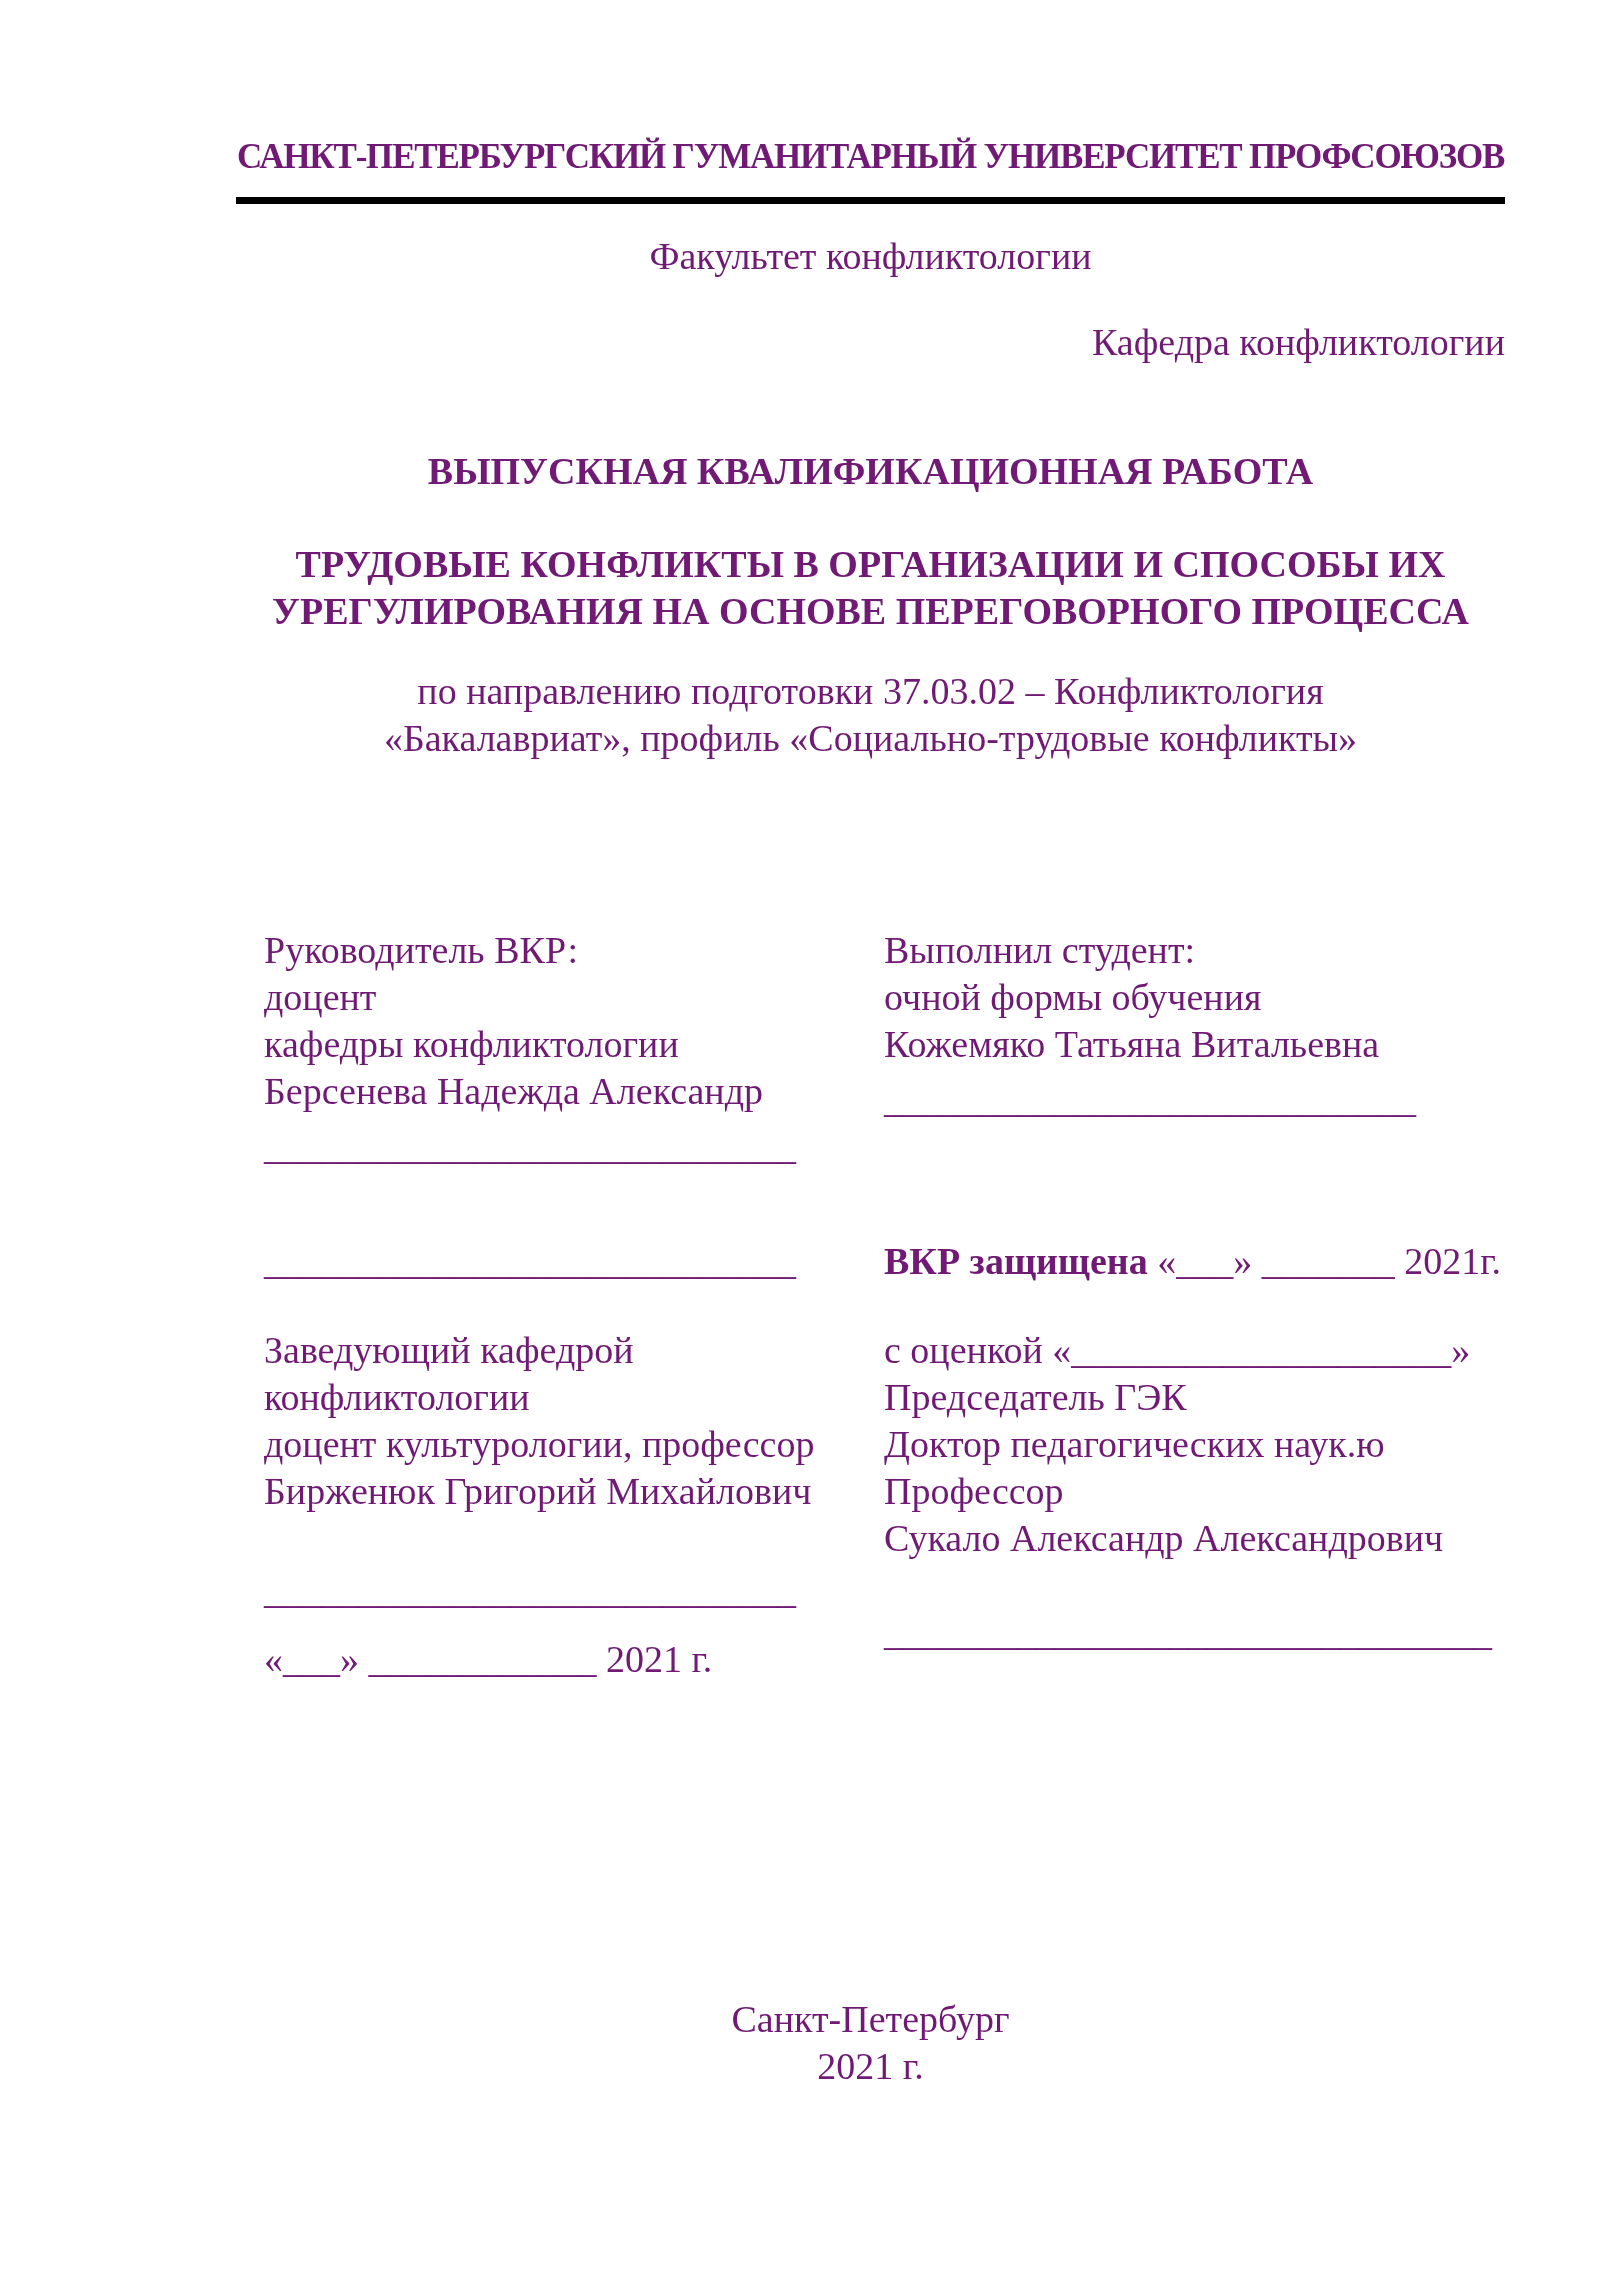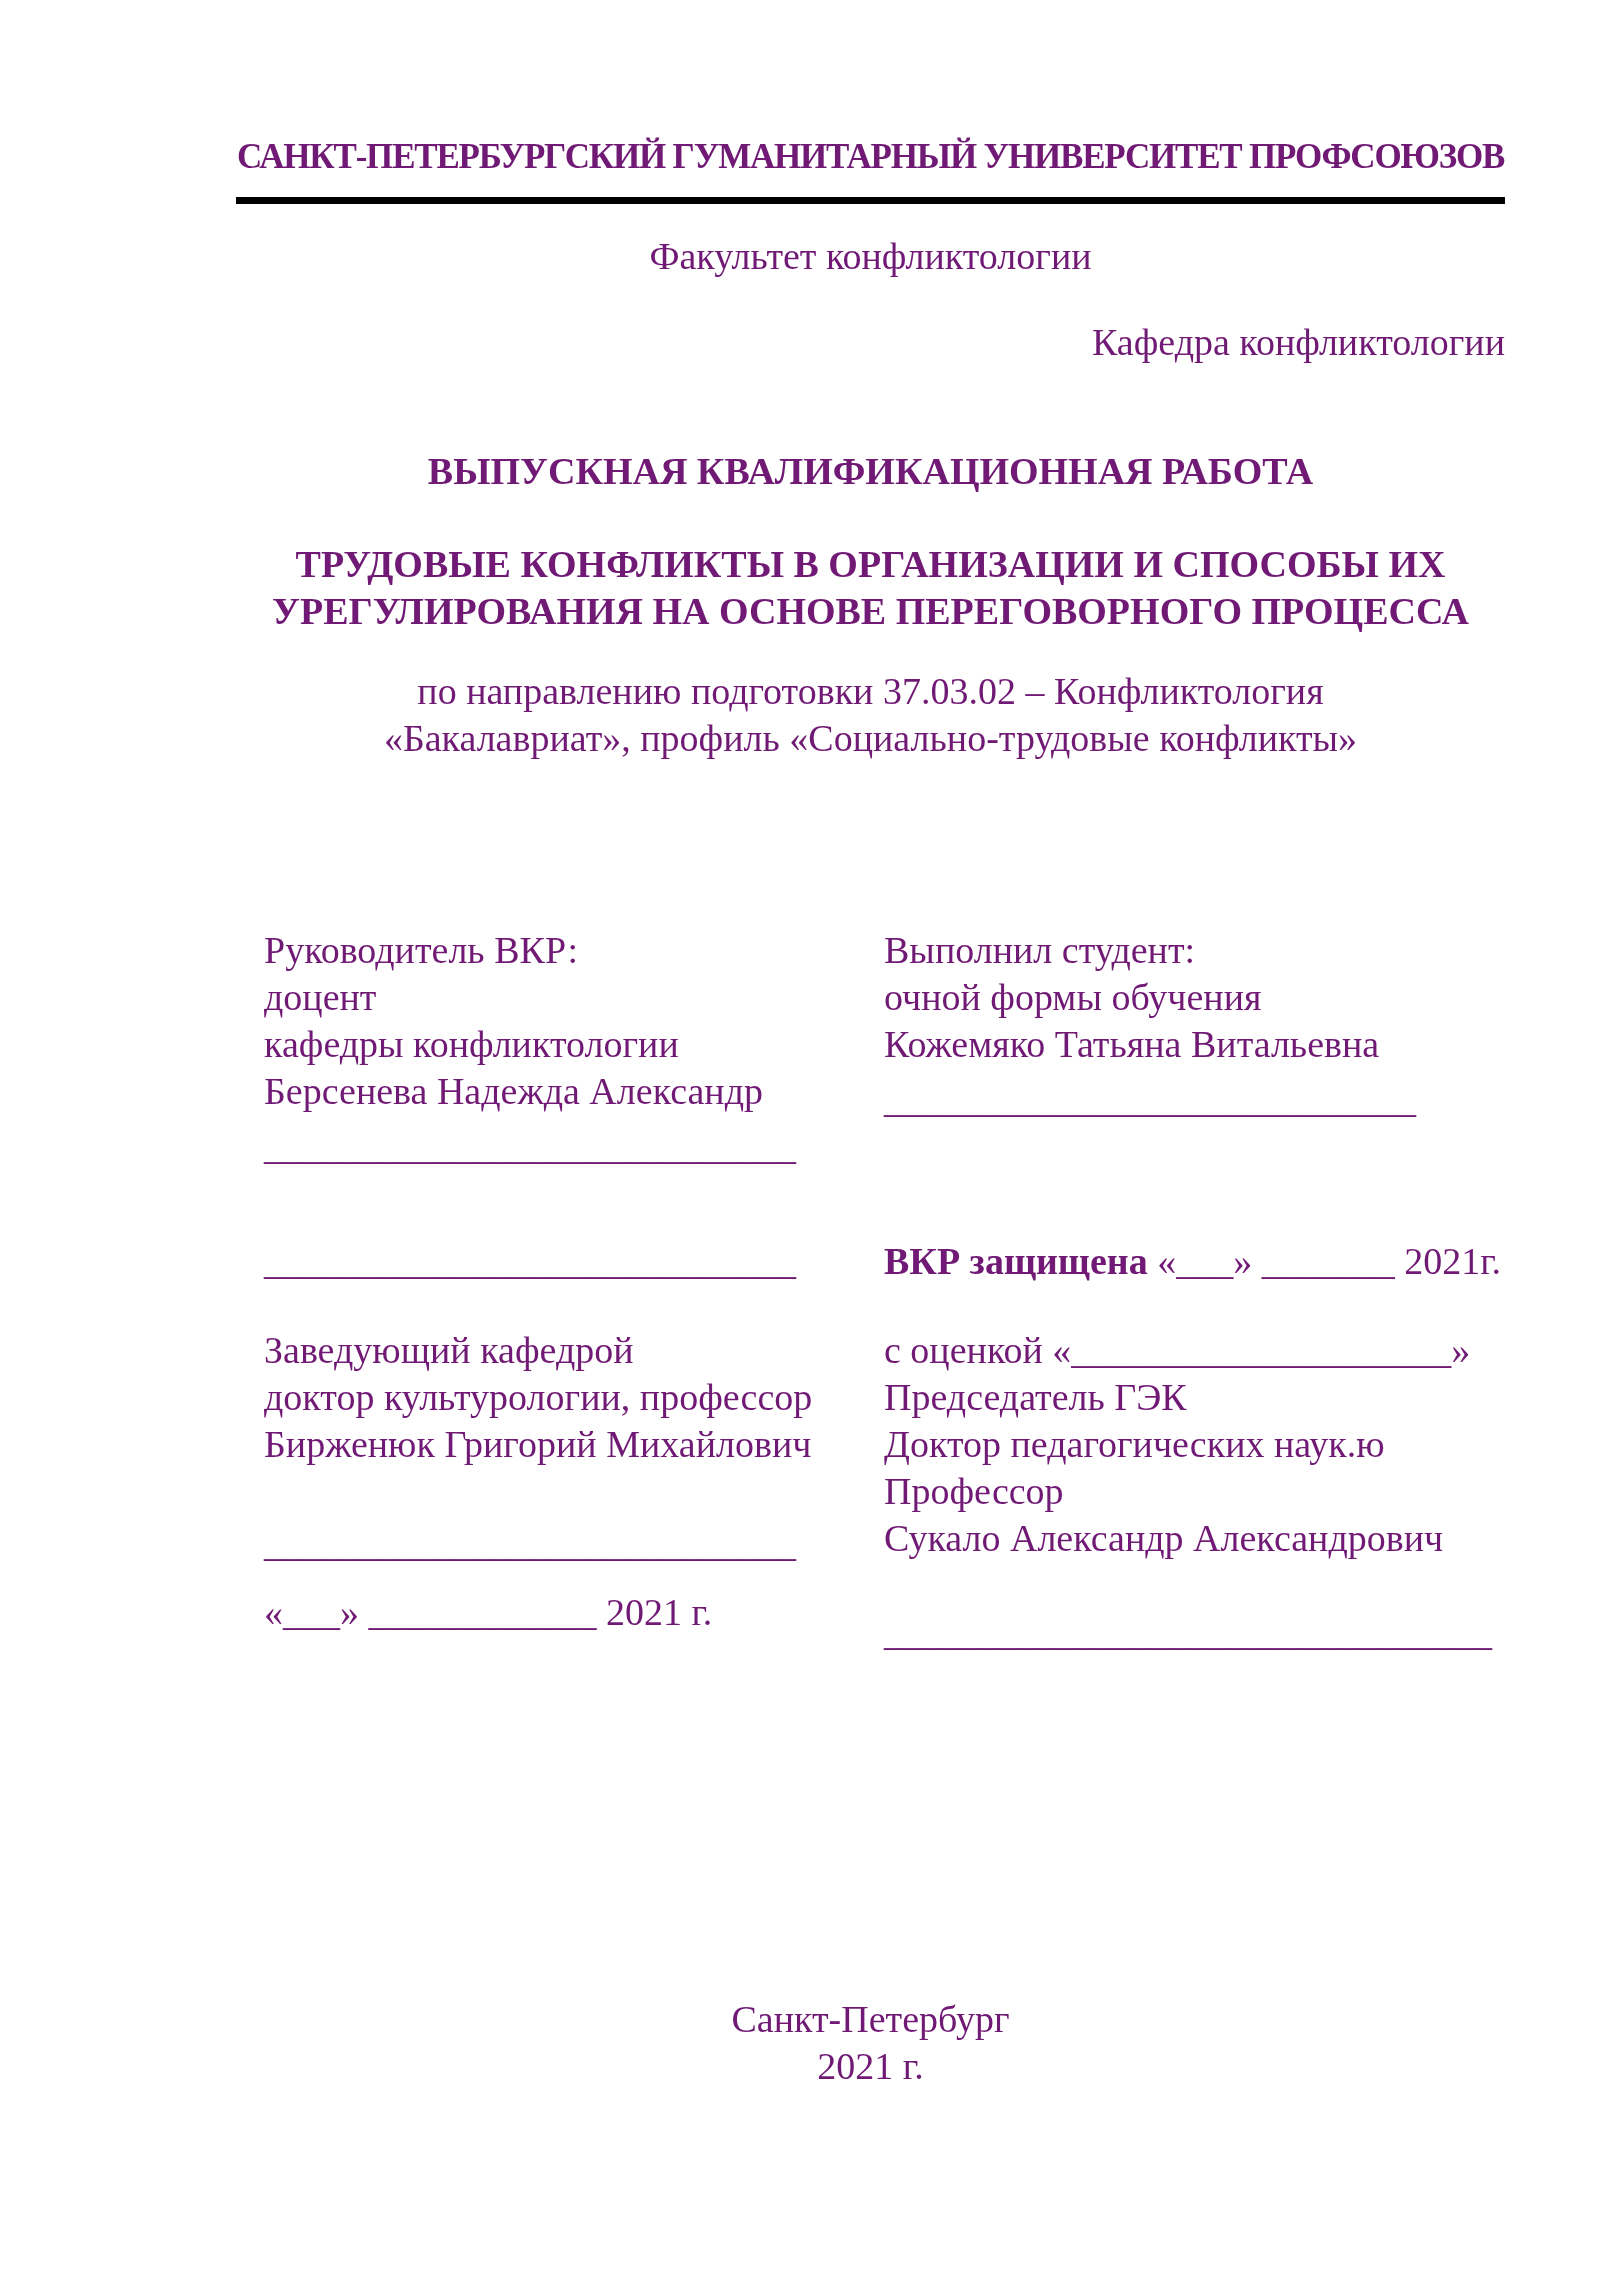--- a/index.html
+++ b/index.html
@@ -97,21 +97,22 @@
       <div class="col-l">____________________________</div>
       <div class="col-r">
         <span class="b">ВКР защищена</span>
         <span>«___» _______ 2021г.</span>
       </div>
     </div>
 
     <div class="twocol block-lower">
       <div class="col-l">
         <div>Заведующий кафедрой</div>
-        <div>доктор культурологии, профессор</div>
+        <div>конфликтологии</div>
+        <div>доцент культурологии, профессор</div>
         <div>Бирженюк Григорий Михайлович</div>
         <div class="blank"></div>
         <div class="head-sig">____________________________</div>
         <div class="head-date">«___» ____________ 2021 г.</div>
       </div>
       <div class="col-r">
         <div>с оценкой «____________________»</div>
         <div>Председатель ГЭК</div>
         <div>Доктор педагогических наук.ю</div>
         <div>Профессор</div>

